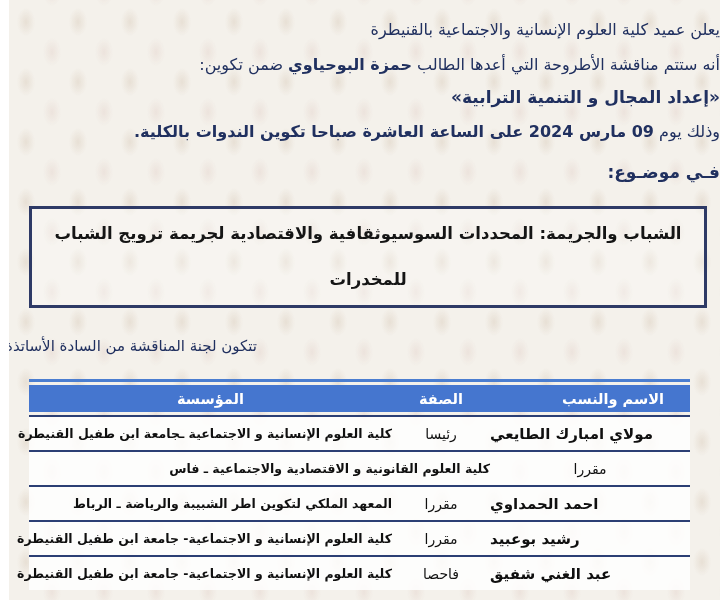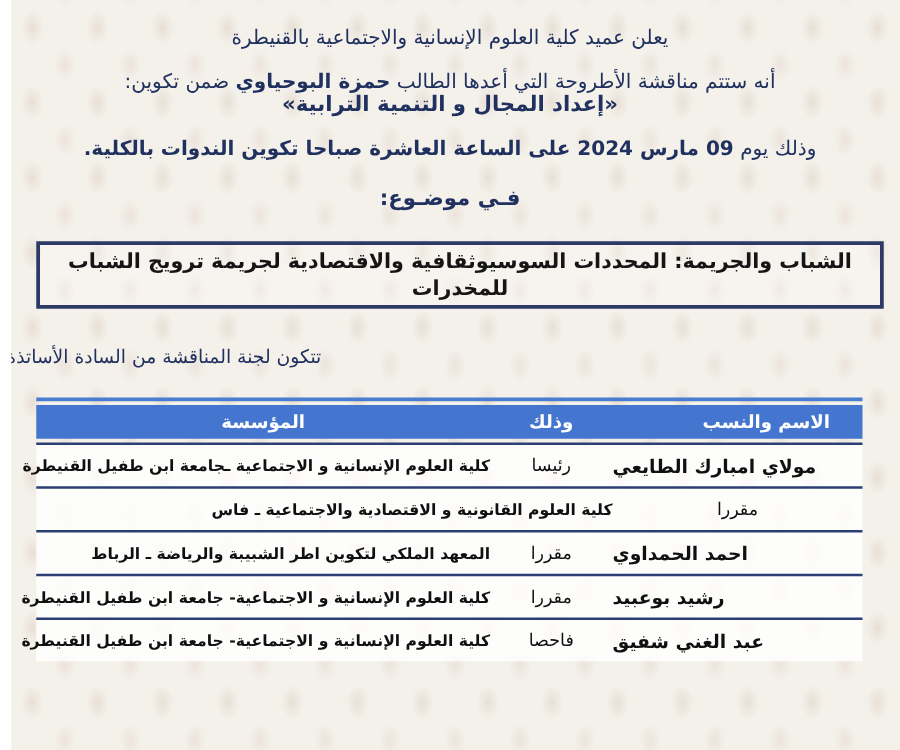--- a/index.html
+++ b/index.html
@@ -9,33 +9,33 @@
     font-family:"DejaVu Sans","Liberation Sans",sans-serif;
     background-color:#f4f1eb;
     background-image:
       radial-gradient(ellipse 14px 22px at 26px 22px, rgba(203,184,162,0.30) 0%, rgba(203,184,162,0) 65%),
       radial-gradient(ellipse 14px 22px at 26px 22px, rgba(206,172,162,0.20) 0%, rgba(206,172,162,0) 65%);
     background-size:52px 60px,52px 60px;
     background-position:0 0,26px 30px;
     color:#20305f;
   }
   .edge-left{position:absolute;left:0;top:0;width:9px;height:100%;background:#ffffff;}
-  .center{text-align:center;}
+  .center{}
   .l1{padding-top:20px;margin-bottom:16px;font-size:16px;}
-  .l2{font-size:16px;}
+  .l2{margin-bottom:13px;font-size:16px;}
   .l3{margin-bottom:15px;font-size:17px;font-weight:bold;}
   .l4{margin-bottom:21px;font-size:16px;}
   .l5{margin-bottom:24px;font-size:17px;font-weight:bold;}
   .bold{font-weight:bold;}
   .subject-box{
     margin:0 13px 0 29px;
     border:3px solid #2e3a66;
     background:rgba(255,255,255,0.25);
     color:#151515;font-weight:bold;font-size:16.5px;
-    text-align:center;line-height:22px;padding:2px 6px;
+    text-align:center;line-height:46px;padding:2px 6px;
   }
   .committee-intro{
     margin:29px 28px 24px 0;
     text-align:left;font-size:15px;
   }
   .table-wrap{margin:0 30px 0 29px;}
   .t-topline{height:3px;background:#4a7dd0;margin-bottom:3px;}
   .t-head{
     display:grid;grid-template-columns:200px 98px 1fr;
     background:#4576cf;color:#ffffff;font-weight:bold;
@@ -78,21 +78,21 @@
     <div>الشباب والجريمة: المحددات السوسيوثقافية والاقتصادية لجريمة ترويج الشباب للمخدرات</div>
   </div>
 
   <div class="committee-intro">تتكون لجنة المناقشة من السادة الأساتذة:</div>
 
   <div class="table-wrap">
     <div class="t-topline"></div>
 
     <div class="t-head">
       <div class="h-name">الاسم والنسب</div>
-      <div class="h-role">وذلك</div>
+      <div class="h-role">الصفة</div>
       <div class="h-inst">المؤسسة</div>
     </div>
 
     <div class="t-row">
       <div class="c-name">مولاي امبارك الطايعي</div>
       <div class="c-role">رئيسا</div>
       <div class="c-inst">كلية العلوم الإنسانية و الاجتماعية ـجامعة ابن طفيل القنيطرة</div>
     </div>
 
     <div class="t-row">

